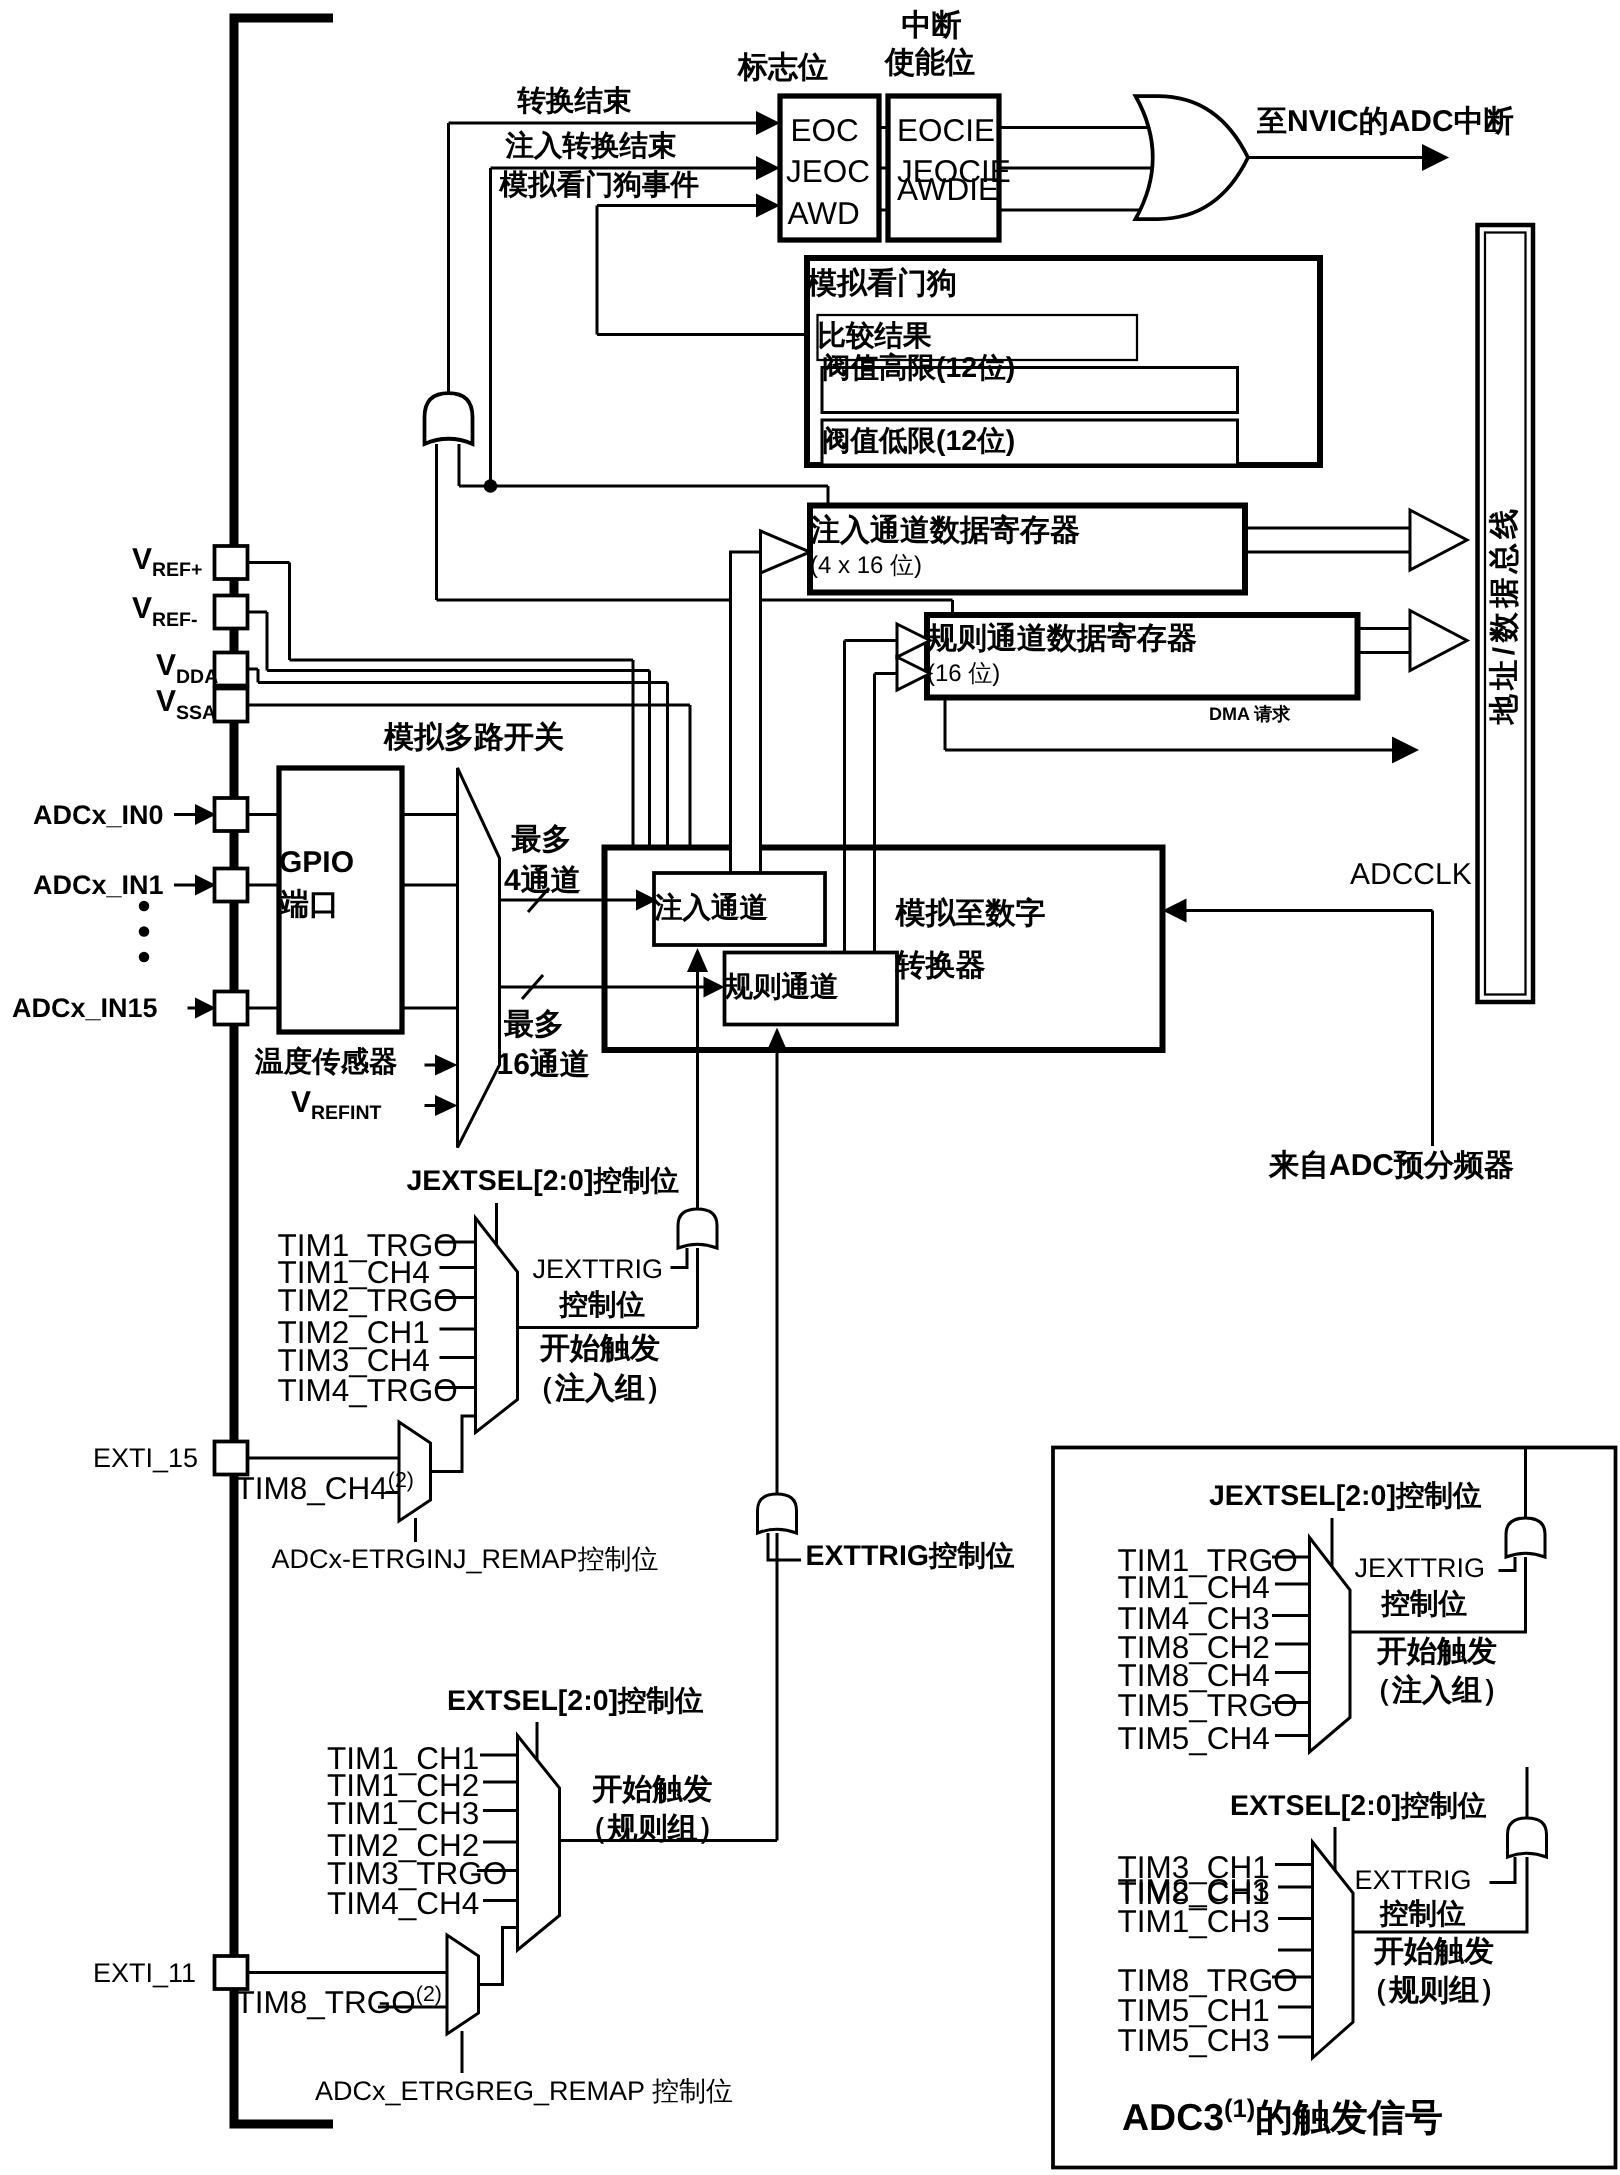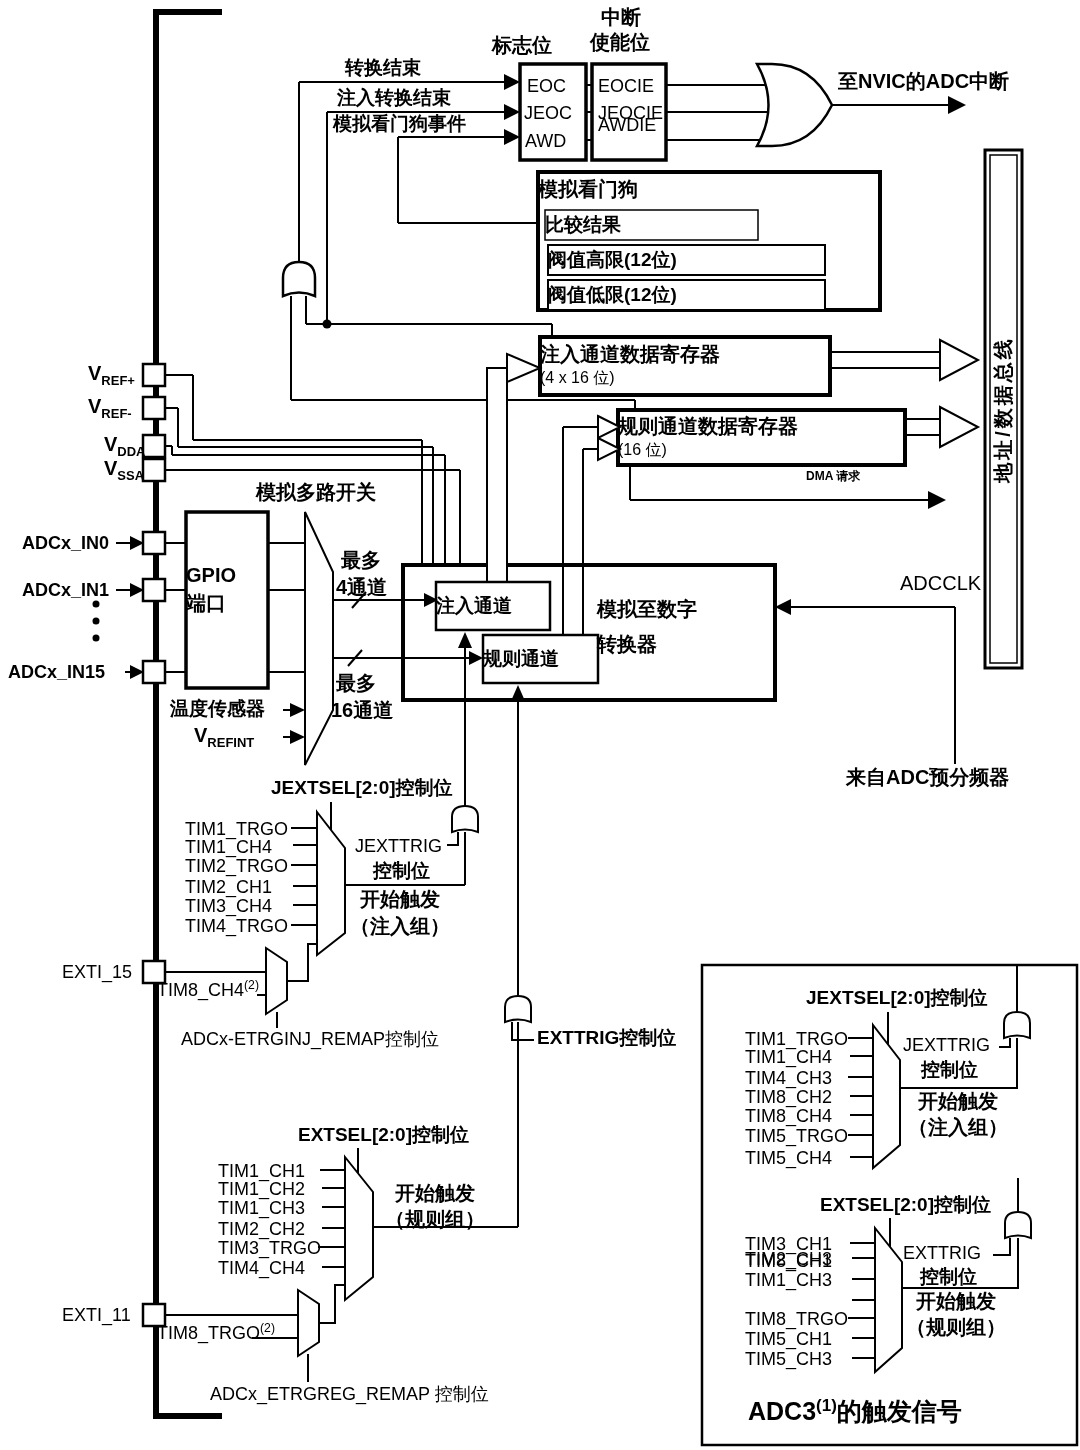--- a/index.html
+++ b/index.html
@@ -1,21 +1,21 @@
 <!DOCTYPE html>
 <html><head>
 <meta charset="utf-8">
 <style>
   html,body{margin:0;padding:0;background:#fff;}
   #stage{position:relative;width:1080px;height:1450px;background:#fff;overflow:hidden;
          font-family:"Liberation Sans",sans-serif;color:#000;}
   #wiring{position:absolute;left:0;top:0;}
   .lbl{position:absolute;white-space:nowrap;font-size:19px;line-height:1.12;}
   .cn{font-weight:700;}
-  .lat{font-weight:400;font-size:18px;}
+  .lat{font-weight:400;font-size:21px;}
   .lat18{font-weight:400;font-size:18px;}
   .s16{font-size:16px;font-weight:400;}
   .s20{font-size:20px;}
   .s25{font-size:25px;font-weight:700;}
   .ctr{text-align:left;}
   .pin{font-weight:700;font-size:20px;}
   .pin sub{font-size:13px;font-weight:700;}
   sup{font-size:0.68em;}
   .buslabel{position:absolute;left:903px;top:396px;width:200px;text-align:center;
             transform:rotate(-90deg);font-size:20px;font-weight:700;letter-spacing:3px;}
@@ -273,21 +273,21 @@
 <div class="lbl lat" style="left:598px;top:103px">JEOCIE</div>
 <div class="lbl lat" style="left:598px;top:115px">AWDIE</div>
 
 <div class="lbl cn" style="left:345px;top:57px">转换结束</div>
 <div class="lbl cn" style="left:337px;top:87px">注入转换结束</div>
 <div class="lbl cn" style="left:333px;top:113px">模拟看门狗事件</div>
 <div class="lbl cn s20" style="left:838px;top:70px">至NVIC的ADC中断</div>
 
 <div class="lbl cn s20 ctr" style="left:538px;top:178px;width:342px">模拟看门狗</div>
 <div class="lbl cn ctr" style="left:545px;top:214px;width:213px">比较结果</div>
-<div class="lbl cn ctr" style="left:548px;top:249px;width:240px">阀值高限(12位)</div>
+<div class="lbl cn ctr" style="left:548px;top:235px;width:240px">阀值高限(12位)</div>
 <div class="lbl cn ctr" style="left:548px;top:284px;width:277px">阀值低限(12位)</div>
 
 <div class="buslabel">地址/数据总线</div>
 
 <div class="lbl cn s20 ctr" style="left:540px;top:343px;width:290px">注入通道数据寄存器</div>
 <div class="lbl s16 ctr" style="left:540px;top:369px;width:290px">(4 x 16 位)</div>
 <div class="lbl cn s20 ctr" style="left:618px;top:415px;width:287px">规则通道数据寄存器</div>
 <div class="lbl s16 ctr" style="left:618px;top:441px;width:287px">(16 位)</div>
 <div class="lbl cn" style="left:806px;top:470px;font-size:12px">DMA 请求</div>
 

